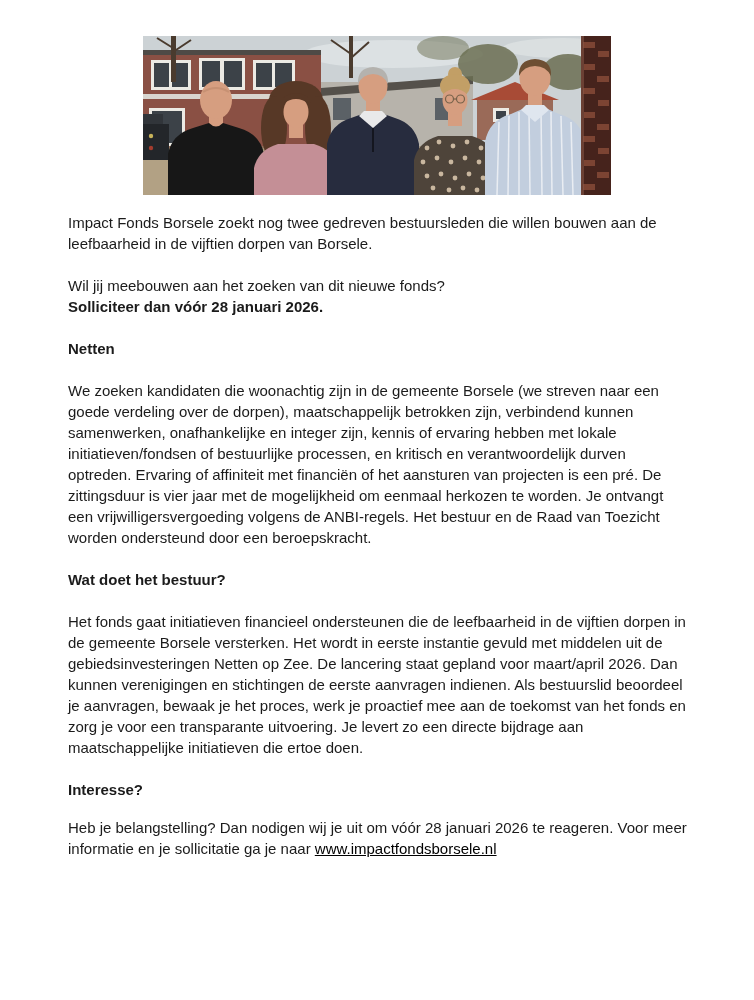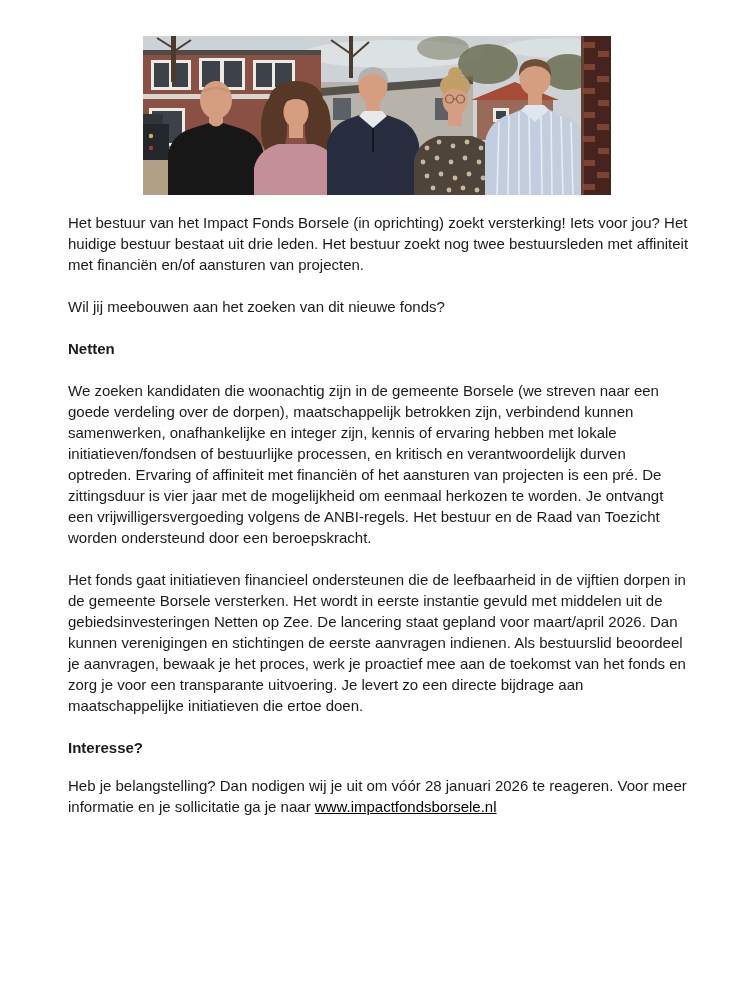--- a/index.html
+++ b/index.html
@@ -224,31 +224,33 @@
             <rect x="454" y="136" width="12" height="6"></rect>
           <rect x="440" y="148" width="12" height="6"></rect>
         </g>
         <rect x="438" y="0" width="3" height="159" fill="#8a5a48" opacity="0.55"></rect>
       </g>
     </svg>
   </figure>
 
   <main class="content">
 
-
-    <p>Het bestuur van het Impact Fonds Borsele (in oprichting) zoekt versterking! Iets voor jou? Het huidige bestuur bestaat uit drie leden. Het bestuur zoekt nog twee bestuursleden met affiniteit met financiën en/of aansturen van projecten.</p>
+    <p>Impact Fonds Borsele zoekt nog twee gedreven bestuursleden die willen bouwen aan de leefbaarheid in de vijftien dorpen van Borsele.</p>
+
 
     <p>
       <span>Wil jij meebouwen aan het zoeken van dit nieuwe fonds?</span><br>
+      <span class="cta-deadline">Solliciteer dan vóór 28 januari 2026.</span>
     </p>
 
     <h2>Netten</h2>
 
     <p>We zoeken kandidaten die woonachtig zijn in de gemeente Borsele (we streven naar een goede verdeling over de dorpen), maatschappelijk betrokken zijn, verbindend kunnen samenwerken, onafhankelijke en integer zijn, kennis of ervaring hebben met lokale initiatieven/fondsen of bestuurlijke processen, en kritisch en verantwoordelijk durven optreden. Ervaring of affiniteit met financiën of het aansturen van projecten is een pré. De zittingsduur is vier jaar met de mogelijkheid om eenmaal herkozen te worden. Je ontvangt een vrijwilligersvergoeding volgens de ANBI-regels. Het bestuur en de Raad van Toezicht worden ondersteund door een beroepskracht.</p>
 
+    <h2>Wat doet het bestuur?</h2>
 
     <p>Het fonds gaat initiatieven financieel ondersteunen die de leefbaarheid in de vijftien dorpen in de gemeente Borsele versterken. Het wordt in eerste instantie gevuld met middelen uit de gebiedsinvesteringen Netten op Zee. De lancering staat gepland voor maart/april 2026. Dan kunnen verenigingen en stichtingen de eerste aanvragen indienen. Als bestuurslid beoordeel je aanvragen, bewaak je het proces, werk je proactief mee aan de toekomst van het fonds en zorg je voor een transparante uitvoering. Je levert zo een directe bijdrage aan maatschappelijke initiatieven die ertoe doen.</p>
 
     <h2 class="tight">Interesse?</h2>
 
     <p>
       <span>Heb je belangstelling? Dan nodigen wij je uit om vóór 28 januari 2026 te reageren. Voor meer informatie en je sollicitatie ga je naar </span><a class="site-link" href="#">www.impactfondsborsele.nl</a>
     </p>
 
 

